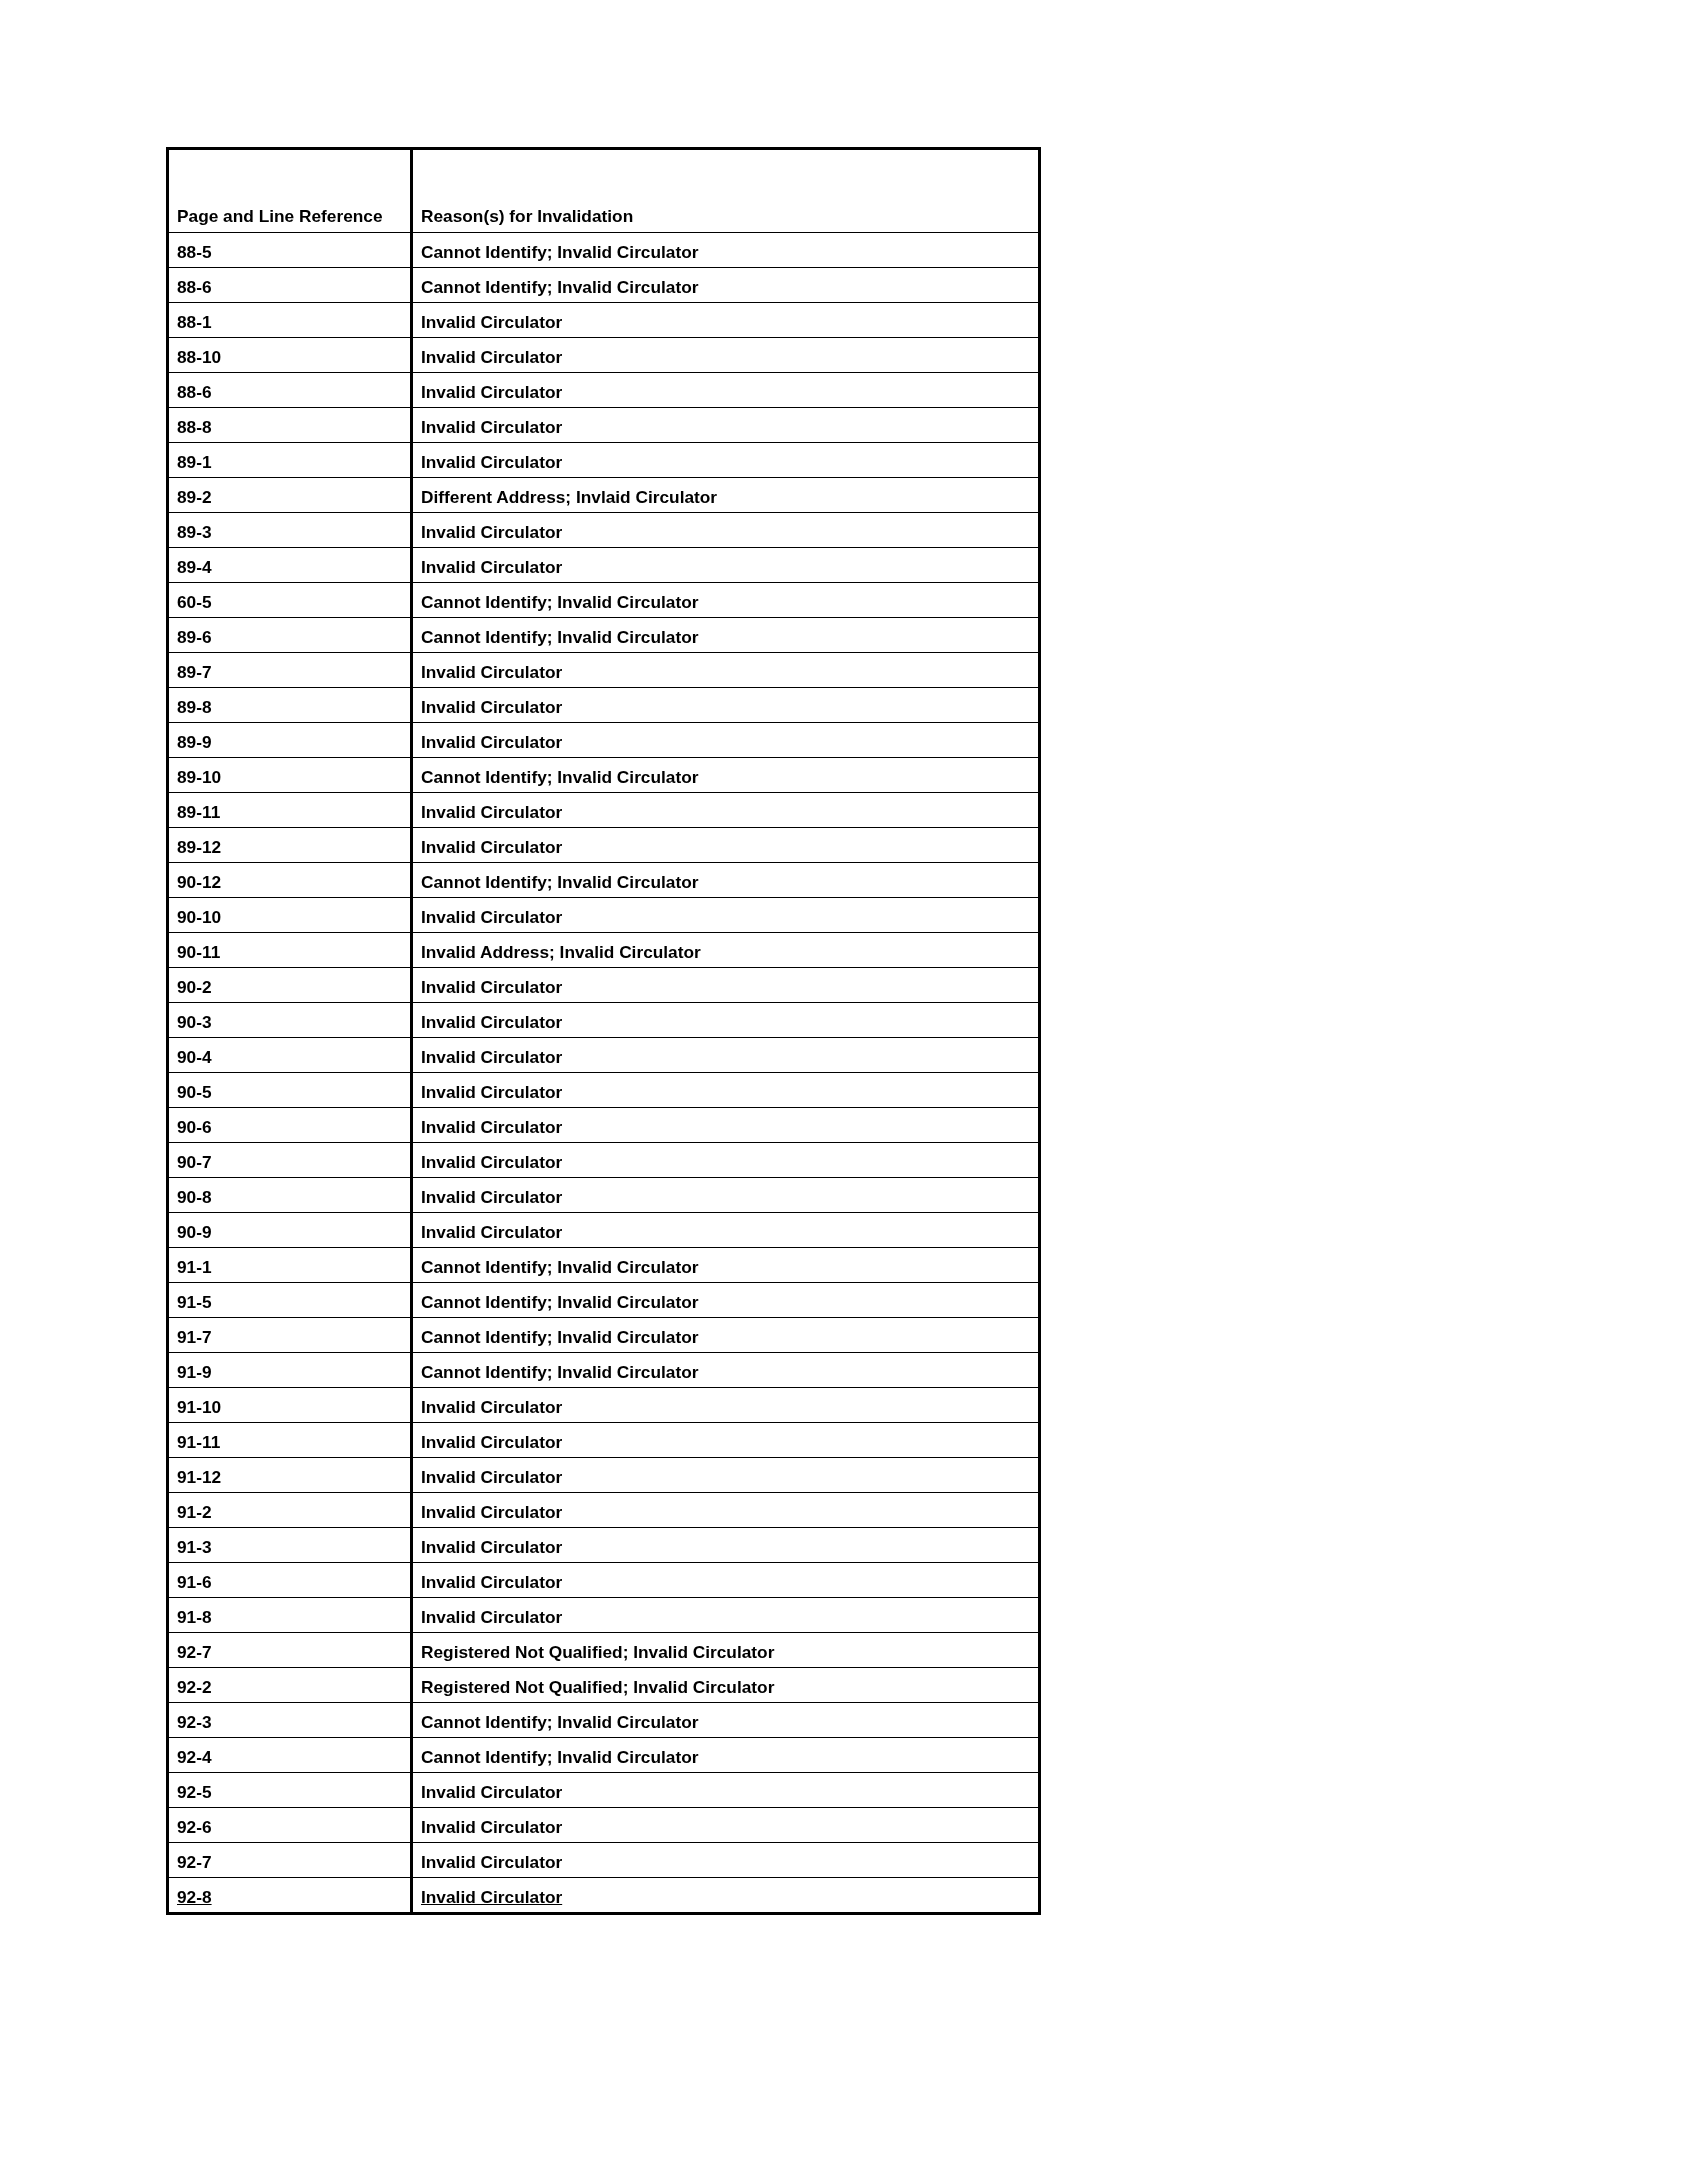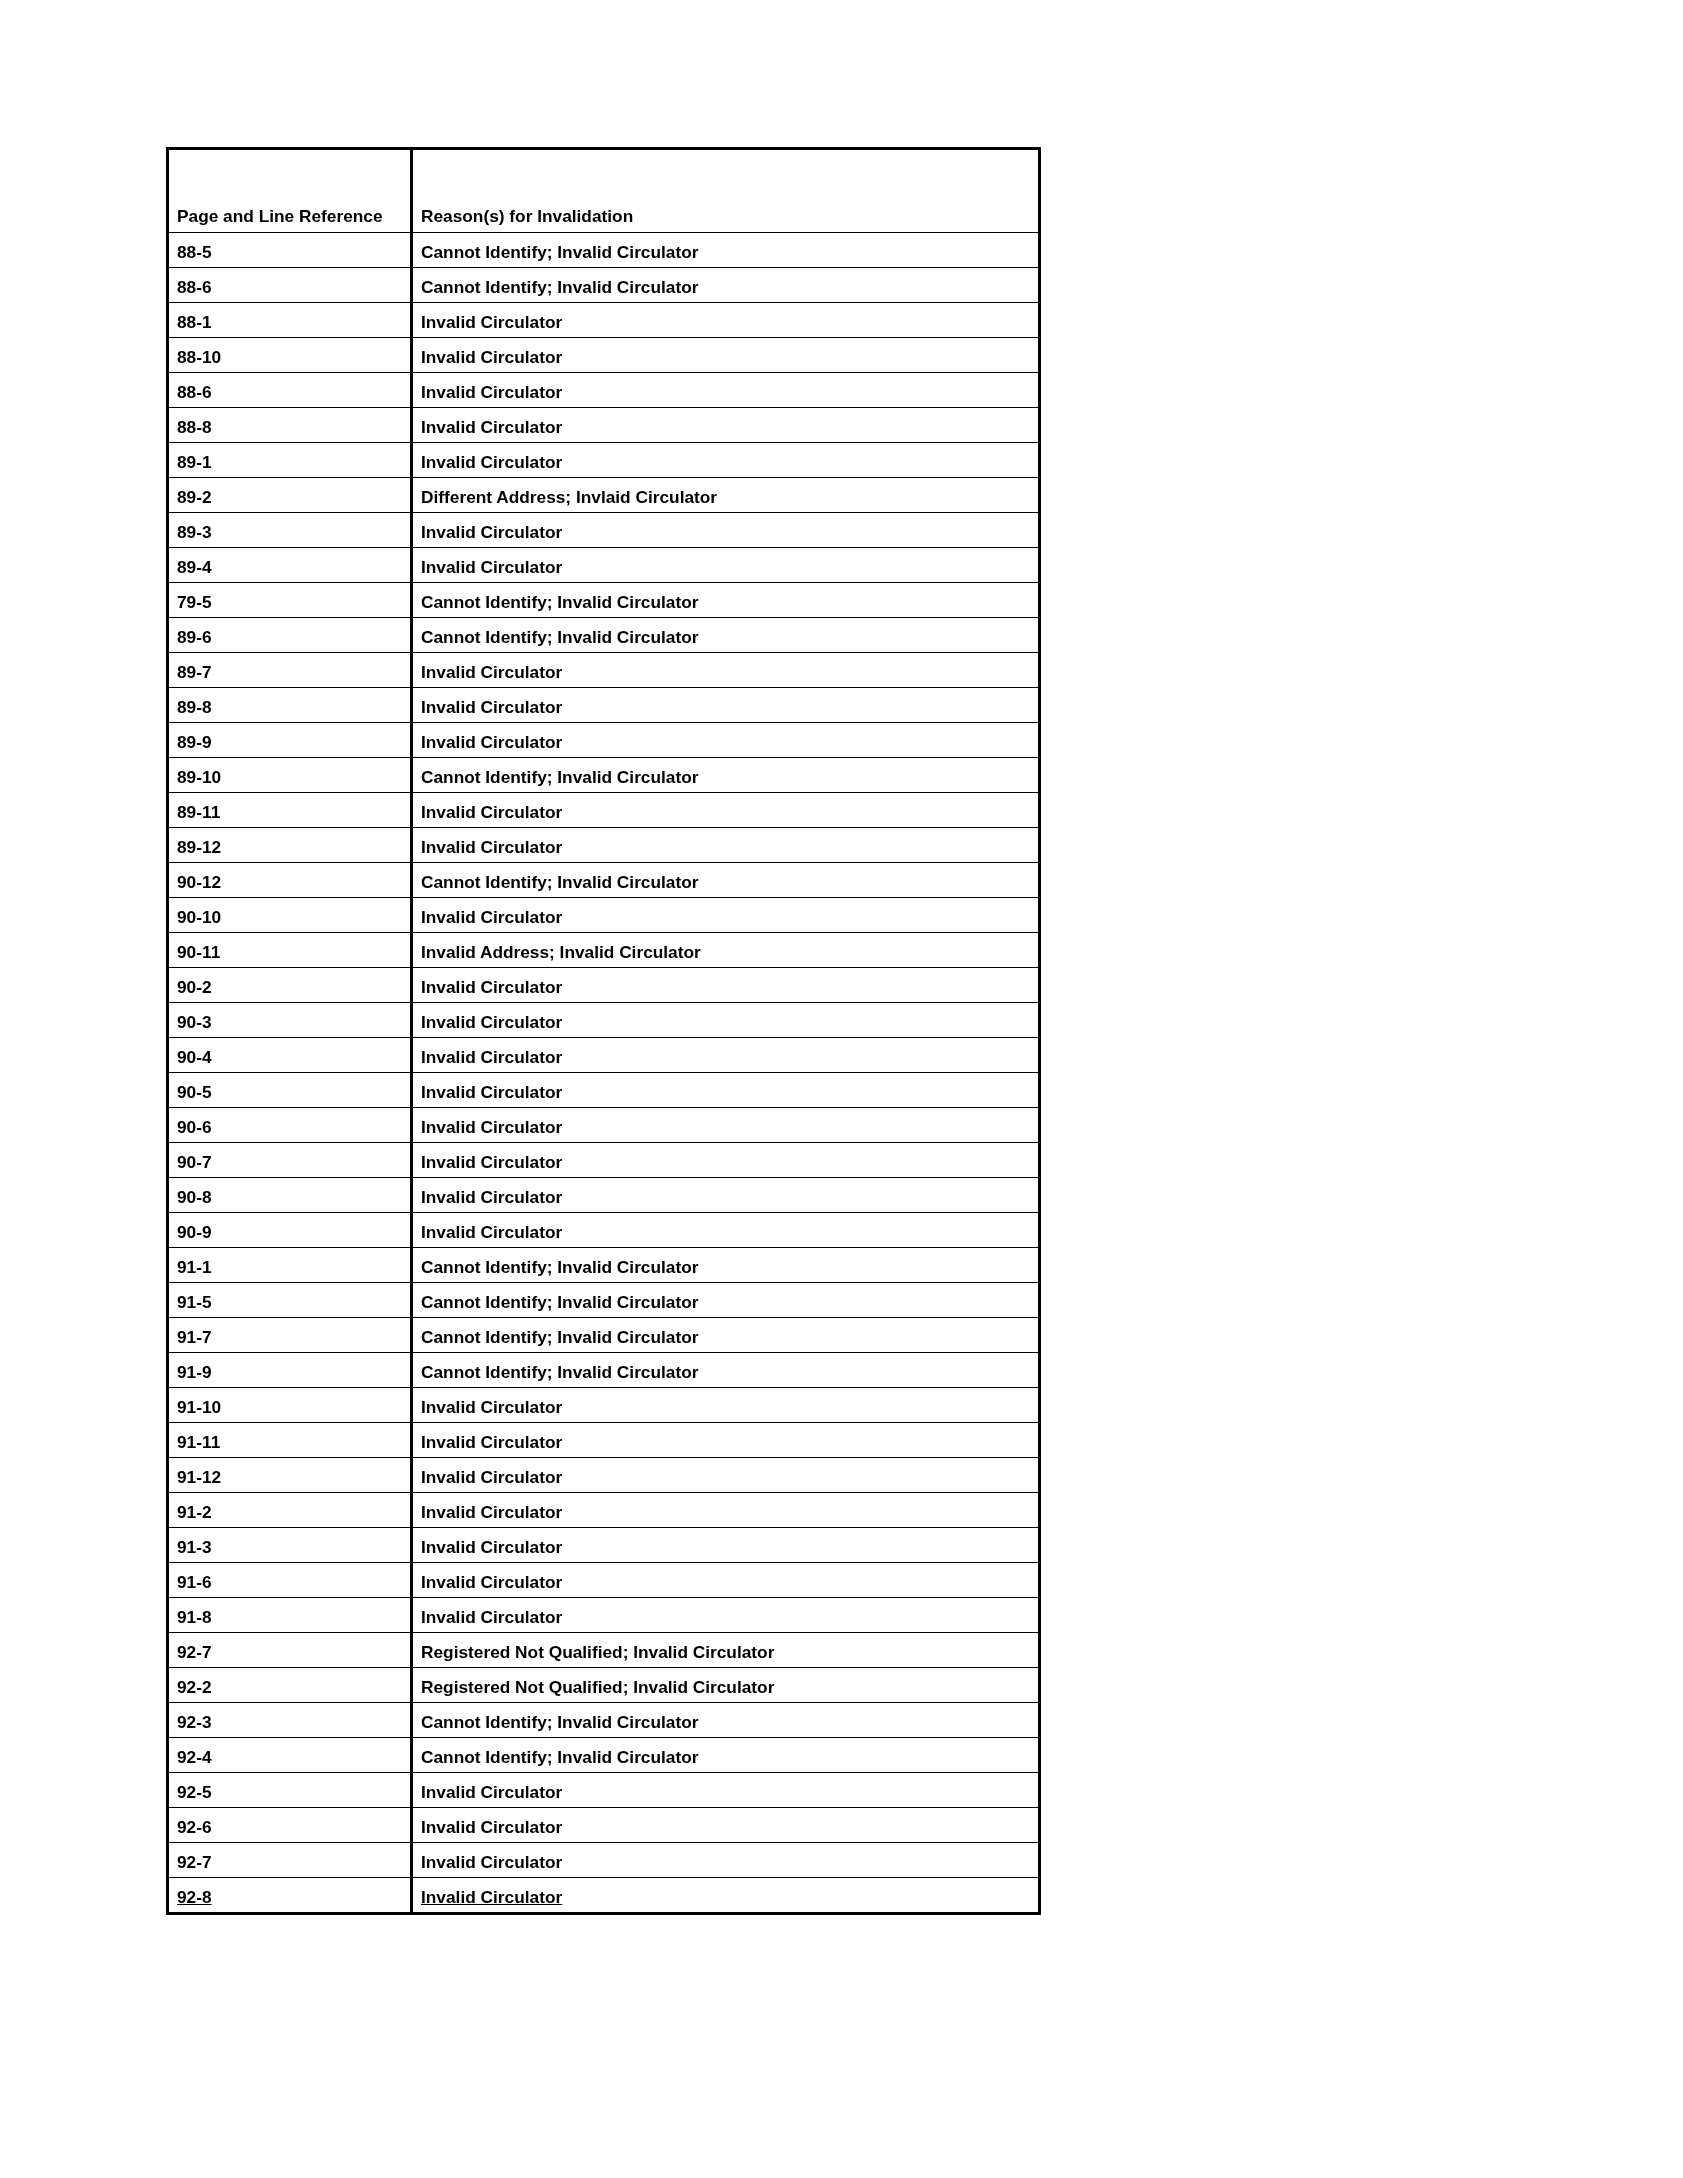--- a/index.html
+++ b/index.html
@@ -116,21 +116,21 @@
           </tr>
           <tr>
             <td>89-3</td>
             <td>Invalid Circulator</td>
           </tr>
           <tr>
             <td>89-4</td>
             <td>Invalid Circulator</td>
           </tr>
           <tr>
-            <td>79-5</td>
+            <td>60-5</td>
             <td>Cannot Identify; Invalid Circulator</td>
           </tr>
           <tr>
             <td>89-6</td>
             <td>Cannot Identify; Invalid Circulator</td>
           </tr>
           <tr>
             <td>89-7</td>
             <td>Invalid Circulator</td>
           </tr>

